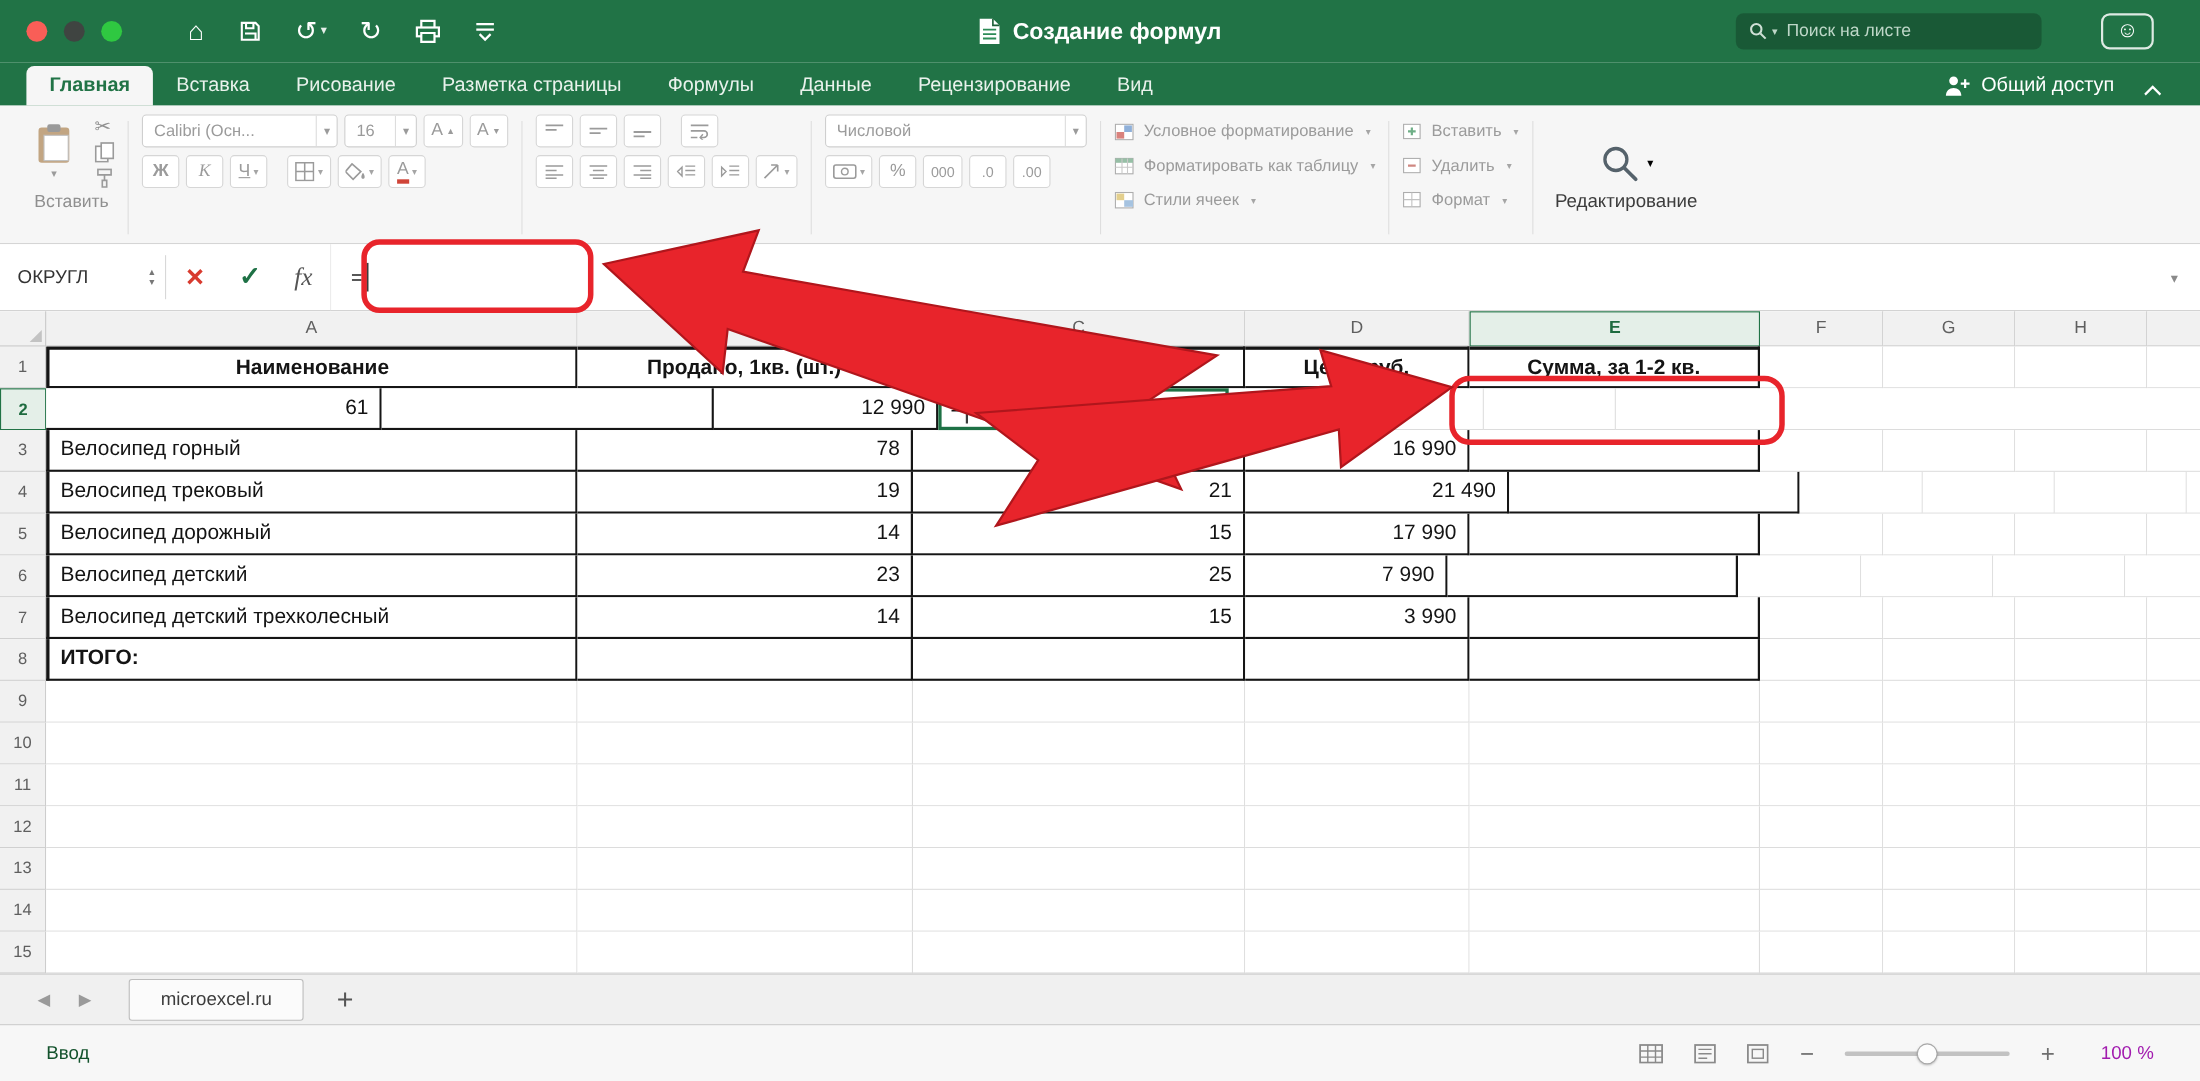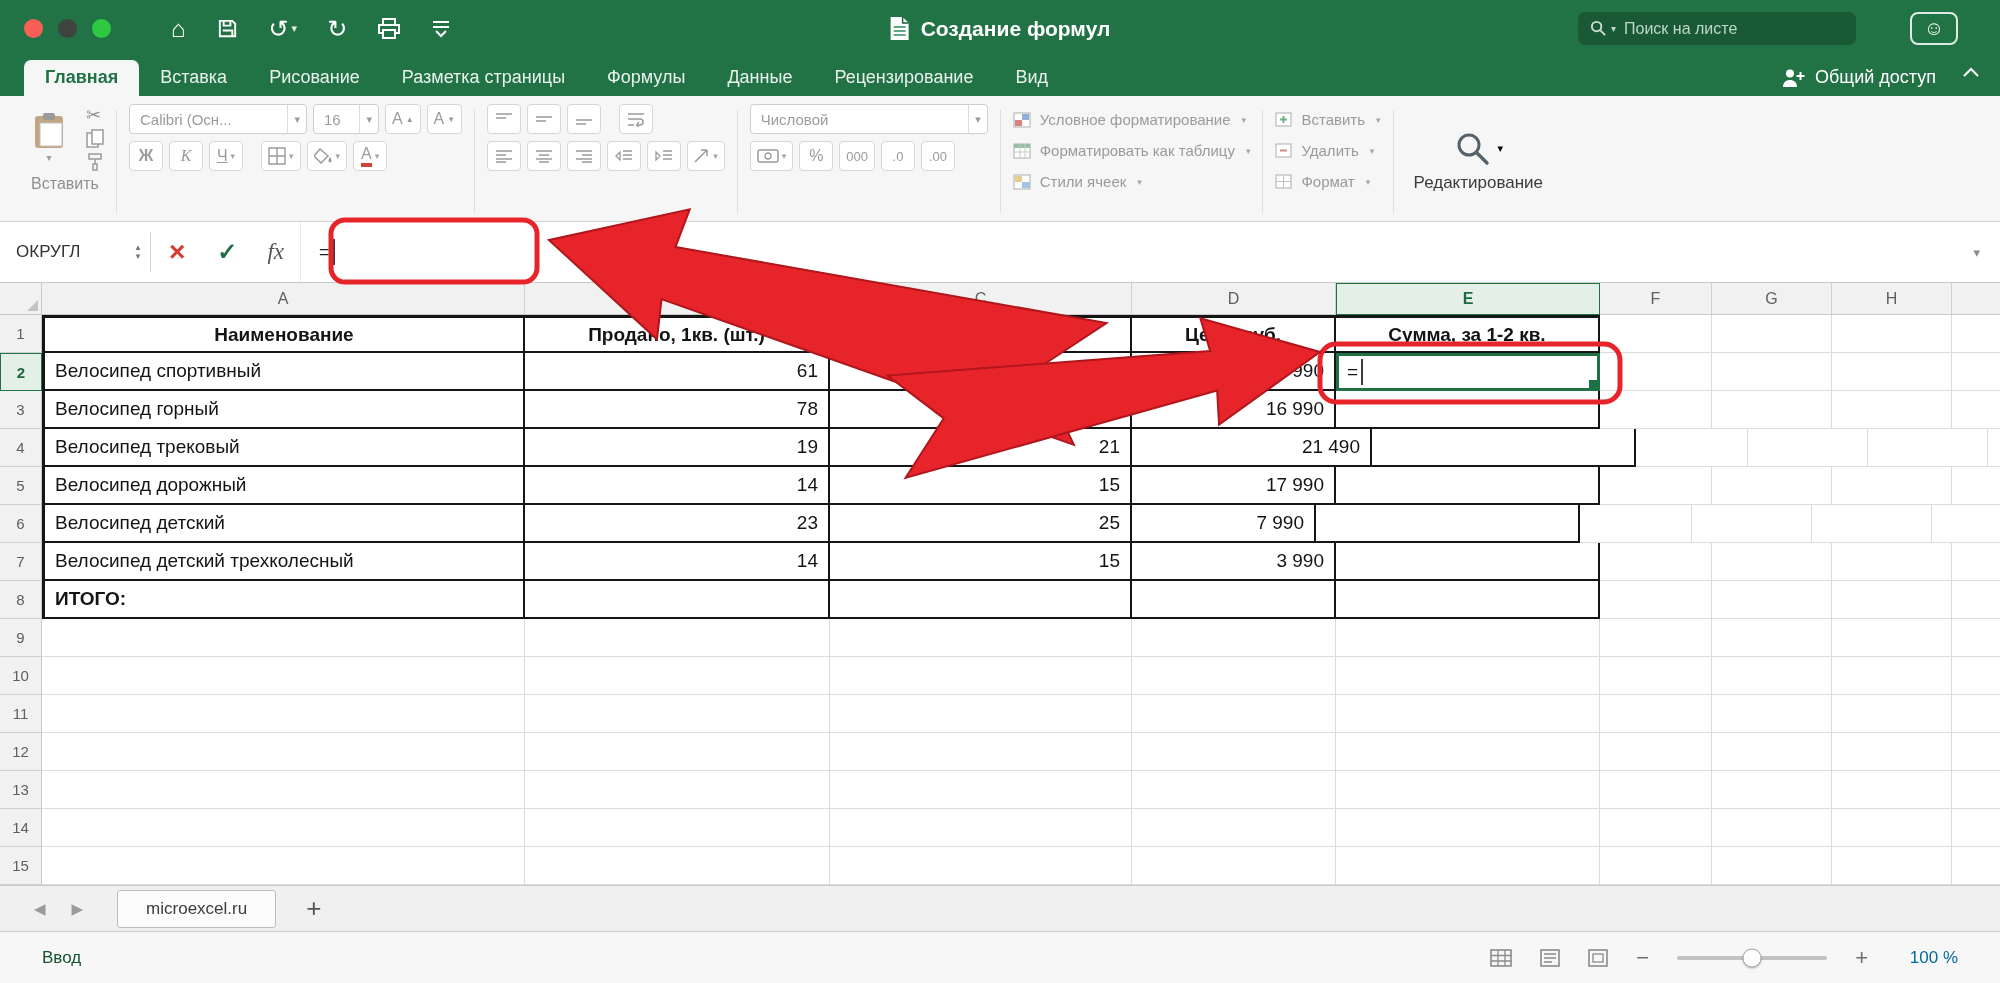--- a/index.html
+++ b/index.html
@@ -24,21 +24,21 @@
   .searchbox .ph{color:#bed7c8;font-size:16px;}
   .searchbox .sdd{color:#bed7c8;font-size:10px;margin-left:-4px;}
   .smiley{position:absolute;left:1910px;top:12px;width:48px;height:33px;border:2px solid rgba(255,255,255,0.85);
           border-radius:8px;display:flex;align-items:center;justify-content:center;color:#fff;font-size:20px;box-sizing:border-box;}
 
   
   .tabbar{position:absolute;top:57px;left:0;width:2000px;height:39px;background:#217346;
           display:flex;align-items:flex-end;padding-left:24px;box-sizing:border-box;}
   .rtab{padding:7px 21px 8px;color:#e9f2ec;font-size:18px;white-space:nowrap;}
   .rtab.active{background:#f6f6f6;color:#217346;font-weight:700;border-radius:7px 7px 0 0;}
-  .tab-right{margin-left:auto;display:flex;align-items:flex-start;gap:26px;padding-right:20px;padding-bottom:8px;}
+  .tab-right{margin-left:auto;display:flex;align-items:flex-end;gap:26px;padding-right:34px;padding-bottom:8px;}
   .share{display:flex;align-items:center;gap:9px;color:#fff;font-size:18px;}
 
   
   .ribbon{position:absolute;top:96px;left:0;width:2000px;height:126px;background:#f6f6f6;
           border-bottom:1px solid #d2d2d2;display:flex;align-items:stretch;padding:8px 8px 2px 16px;box-sizing:border-box;}
   .rgroup{display:flex;flex-direction:column;padding:0 10px;}
   .rsep{width:1px;background:#dedede;margin:6px 2px;}
   .rg-row{display:flex;align-items:center;gap:6px;margin-bottom:7px;}
   .bigbtn{display:flex;flex-direction:column;align-items:center;gap:2px;padding:2px 6px;}
   .biglabel{color:#8f8f8f;font-size:16px;text-align:center;margin-top:2px;}
@@ -112,21 +112,21 @@
 
   
   .statusbar{position:absolute;top:931px;left:0;width:2000px;height:52px;background:#f7f7f7;
              border-top:1px solid #cdcdcd;display:flex;align-items:center;padding:0 42px;box-sizing:border-box;}
   .st-mode{color:#14532d;font-size:17px;}
   .st-right{margin-left:auto;display:flex;align-items:center;gap:28px;}
   .zoomtrack{position:relative;width:150px;height:4px;background:#c2c2c2;border-radius:2px;}
   .zoomknob{position:absolute;left:50%;top:50%;transform:translate(-50%,-50%);width:17px;height:17px;border-radius:50%;
             background:#fdfdfd;border:1px solid #a8a8a8;box-shadow:0 1px 2px rgba(0,0,0,0.25);}
   .zoomsign{color:#6f6f6f;font-size:22px;line-height:1;}
-  .st-zoom{color:#0369a1;font-size:17px;min-width:62px;text-align:right;}
+  .st-zoom{color:#a21caf;font-size:17px;min-width:62px;text-align:right;}
 
   
   .annotations{position:absolute;top:0;left:0;z-index:60;pointer-events:none;}
 </style>
 </head>
 <body>
 
 <div class="titlebar">
   <div class="lights">
     <span class="light l-red"></span>
@@ -484,21 +484,20 @@
       <div class="g-cell t t-top t-head" style="width: 302px;">Продано, 2кв. (шт.)</div>
       <div class="g-cell t t-top t-head" style="width: 204px;">Цена, руб.</div>
       <div class="g-cell t t-top t-head" style="width: 264px;">Сумма, за 1-2 кв.</div>
       <div class="g-cell " style="width: 112px;"></div>
       <div class="g-cell " style="width: 120px;"></div>
       <div class="g-cell " style="width: 120px;"></div>
       <div class="g-cell g-fill"></div>
     </div>
     <div class="g-row">
       <div class="g-cell g-rowhead g-sel">2</div>
-      <div class="g-cell t t-first" style="width: 483px;">Велосипед спортивный</div>
       <div class="g-cell t ta-right" style="width: 305px;">61</div>
       <div class="g-cell t ta-right" style="width: 302px;"></div>
       <div class="g-cell t ta-right" style="width: 204px;">12 990</div>
       <div class="g-cell t g-active" style="width: 264px;">=<span class="caret"></span></div>
       <div class="g-cell " style="width: 112px;"></div>
       <div class="g-cell " style="width: 120px;"></div>
       <div class="g-cell " style="width: 120px;"></div>
       <div class="g-cell g-fill"></div>
     </div>
     <div class="g-row">

